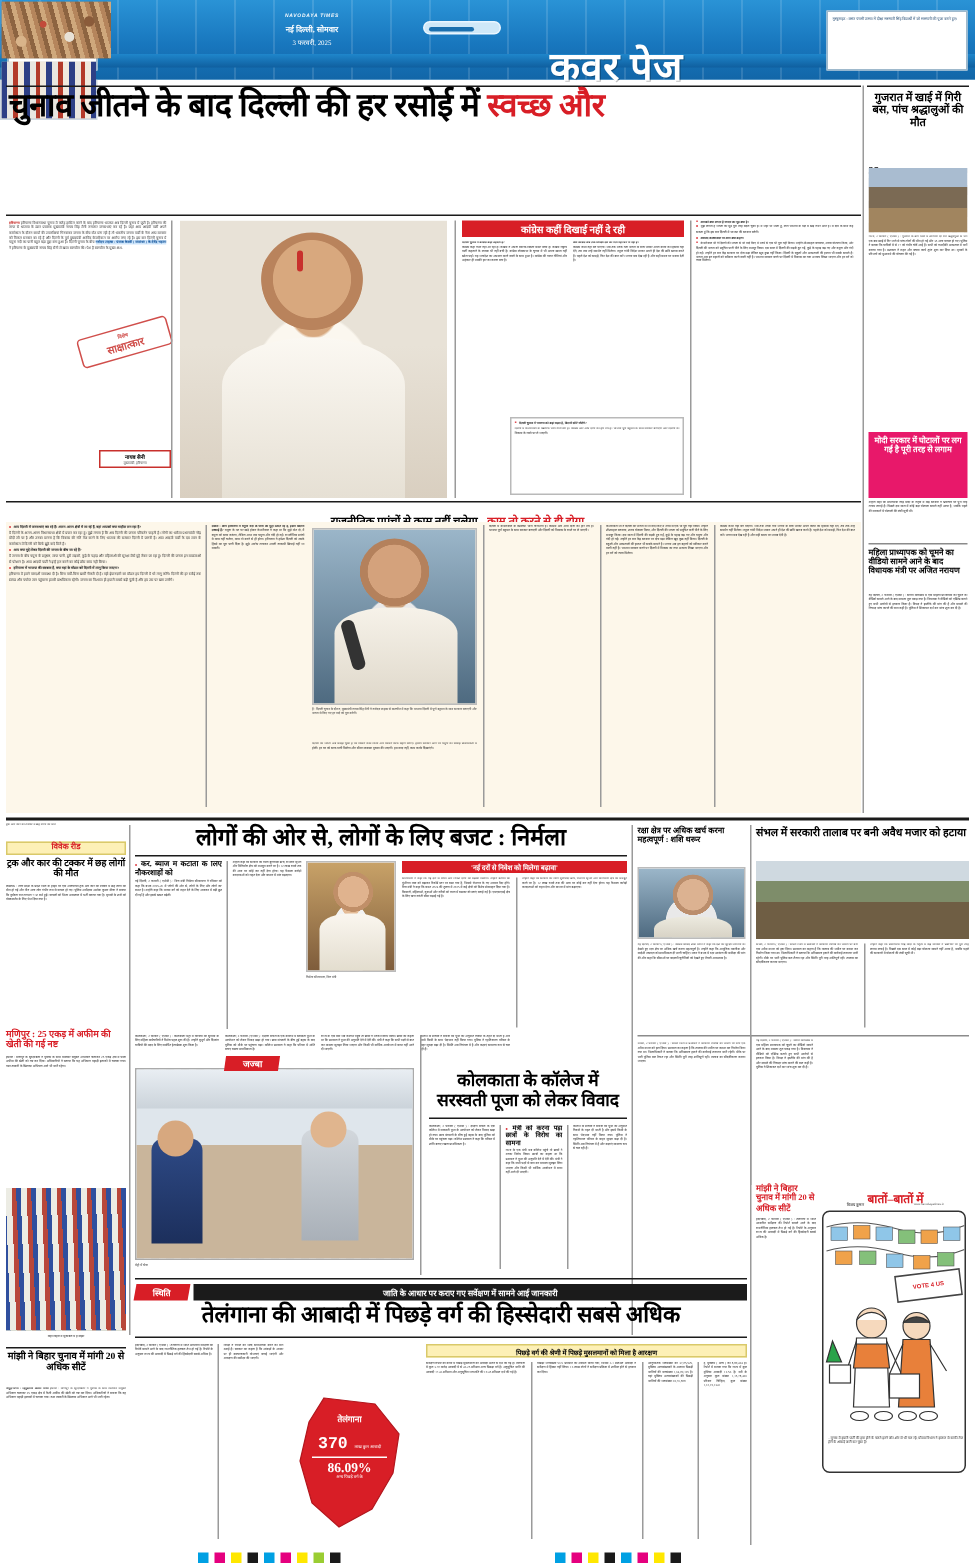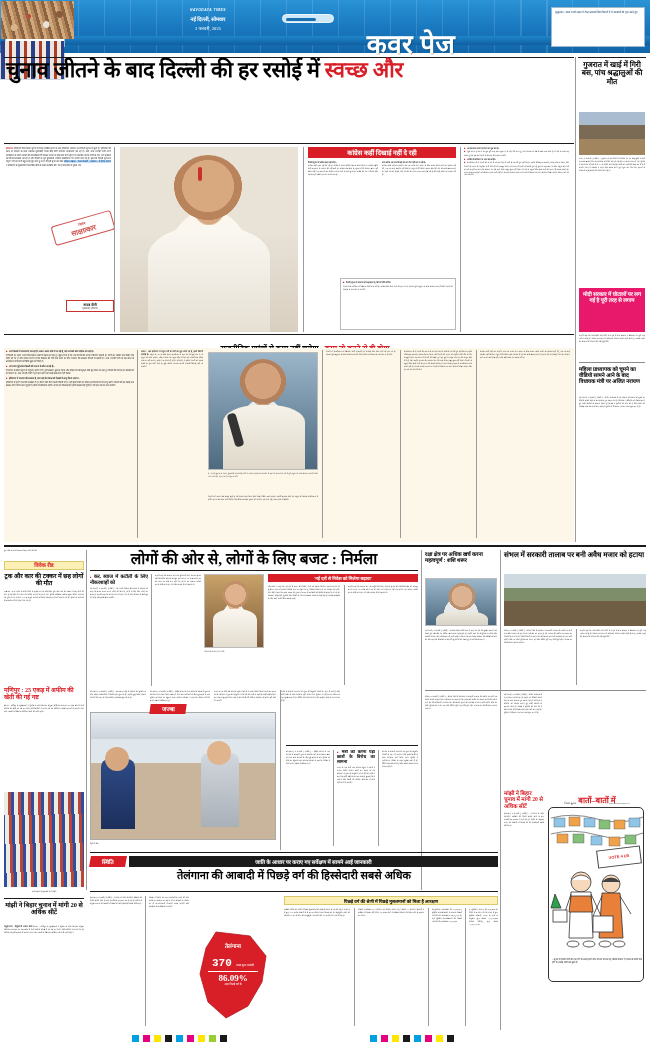--- a/index.html
+++ b/index.html
@@ -409,20 +409,24 @@
     <div class="abs" style="left:0; top:0; width:186px; height:26px; background:linear-gradient(180deg,#e9eef3,#cbd3da);"></div>
   </div>
   <div class="abs redbg" style="left:150px; top:704px; width:36px; height:10px; display:flex; align-items:center; justify-content:center;
        transform:skewX(-8deg);">
     <span style="font-family:'Liberation Serif',serif; font-weight:bold; font-size:6px; transform:skewX(8deg);">जज्बा</span>
   </div>
   <div class="abs cap" style="left:90px; top:842px; width:186px; font-size:2.2px;">मेट्रो में सेवा</div>
 
   <div class="colrule" style="left:280px; top:690px; height:160px;"></div>
 
+  <div class="abs hl" style="left:286px; top:714px; width:132px; font-size:11.6px; line-height:1.12; text-align:center;">
+    <div>कोलकाता के कॉलेज में</div>
+    <div>सरस्वती पूजा को लेकर विवाद</div>
+  </div>
   <div class="abs rule" style="left:286px; top:745px; width:132px; height:.7px;"></div>
 
   <div class="abs body-txt sm" style="left:286px; top:750px; width:44px; height:96px;">कोलकाता, 2 फरवरी ( एजेंसी ) : दक्षिण बंगाल के एक कॉलेज में सरस्वती पूजा के आयोजन को लेकर विवाद खड़ा हो गया। छात्र संगठनों के बीच हुई बहस के बाद पुलिस को मौके पर पहुंचना पड़ा। कॉलेज प्रशासन ने कहा कि परिसर में शांति बनाए रखना प्राथमिकता है।</div>
   <div class="colrule" style="left:333px; top:750px; height:96px;"></div>
   <div class="abs body-txt sm" style="left:337px; top:750px; width:38px; height:96px;">
     <div class="bullet hl" style="font-size:4.3px; line-height:1.12;">मंत्री को करना पड़ा छात्रों के विरोध का सामना</div>
     <div style="margin-top:1.5px;">राज्य के एक मंत्री जब कॉलेज पहुंचे तो छात्रों ने उनका विरोध किया। छात्रों का कहना था कि प्रशासन ने पूजा की अनुमति देने में देरी की। मंत्री ने कहा कि सभी पक्षों से बात कर मामला सुलझा लिया जाएगा और किसी भी धार्मिक आयोजन में बाधा नहीं आने दी जाएगी।</div>
   </div>
   <div class="colrule" style="left:378px; top:750px; height:96px;"></div>
   <div class="abs body-txt sm" style="left:382px; top:750px; width:36px; height:96px;">कॉलेज के प्राचार्य ने बताया कि पूजा की अनुमति नियमों के तहत दी जाती है और इसमें किसी के साथ भेदभाव नहीं किया गया। पुलिस ने एहतियातन परिसर के बाहर सुरक्षा बढ़ा दी है। स्थिति अब नियंत्रण में है और कक्षाएं सामान्य रूप से चल रही हैं।</div>
@@ -496,21 +500,21 @@
 
   <div class="abs rule" style="left:90px; top:852px; width:408px; height:1px;"></div>
 
   <div class="abs redbg" style="left:90px; top:856px; width:36px; height:11px; display:flex; align-items:center; justify-content:center; transform:skewX(-10deg);">
     <span style="font-family:'Liberation Serif',serif; font-weight:bold; font-size:5.6px; transform:skewX(10deg);">स्थिति</span>
   </div>
   <div class="abs" style="left:129px; top:856px; width:369px; height:11px; background:#1b1b1b; display:flex; align-items:center; justify-content:center;">
     <span style="color:#fff; font-family:'Liberation Serif',serif; font-weight:bold; font-size:5.4px;">जाति के आधार पर कराए गए सर्वेक्षण में सामने आई जानकारी</span>
   </div>
 
-  <div class="abs hl" style="left:90px; top:870px; width:408px; font-size:11px; line-height:1.05; text-align:center;">तेलंगाना की आबादी में पिछड़े वर्ग की हिस्सेदारी सबसे अधिक</div>
+  <div class="abs hl" style="left:90px; top:870px; width:408px; font-size:15px; line-height:1.05; text-align:center;">तेलंगाना की आबादी में पिछड़े वर्ग की हिस्सेदारी सबसे अधिक</div>
   <div class="abs rule" style="left:90px; top:891px; width:408px; height:.7px;"></div>
 
   <div class="abs body-txt sm" style="left:90px; top:896px; width:52px; height:130px;">हैदराबाद, 2 फरवरी ( एजेंसी ) : तेलंगाना में जाति आधारित सर्वेक्षण की रिपोर्ट सामने आने के बाद राजनीतिक हलचल तेज हो गई है। रिपोर्ट के अनुसार राज्य की आबादी में पिछड़े वर्ग की हिस्सेदारी सबसे अधिक है।</div>
   <div class="colrule" style="left:145px; top:896px; height:130px;"></div>
   <div class="abs body-txt sm" style="left:149px; top:896px; width:40px; height:130px;">विपक्ष ने रिपोर्ट को जल्द सार्वजनिक करने की मांग उठाई है। सरकार का कहना है कि आंकड़ों के आधार पर ही कल्याणकारी योजनाएं बनाई जाएंगी और आरक्षण की समीक्षा की जाएगी।</div>
 
   <div class="abs" style="left:192px; top:930px; width:86px; height:92px;">
     <svg width="86" height="92" style="position:absolute;left:0;top:0;">
       <path d="M24 2 L58 6 L74 26 L70 52 L56 76 L34 88 L16 72 L8 44 L14 18 Z" fill="#d81e26" stroke="#b2161d" stroke-width=".8"></path>
     </svg>

